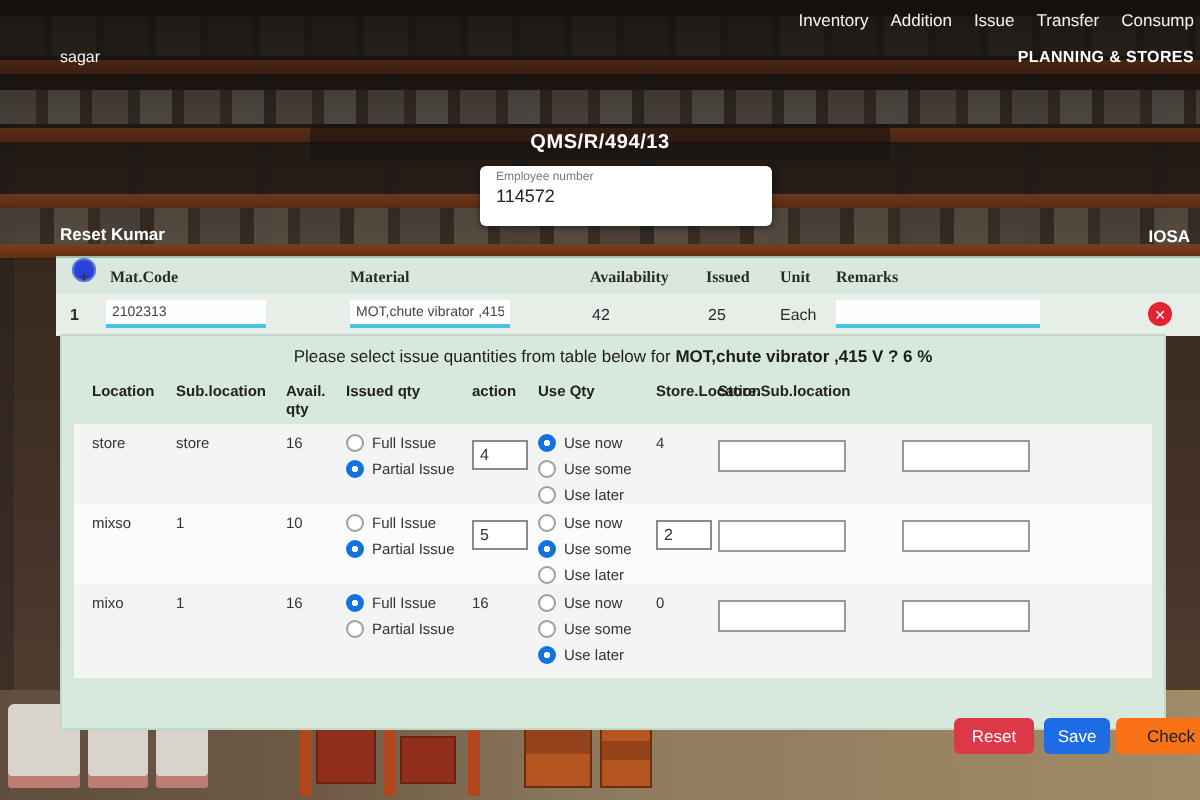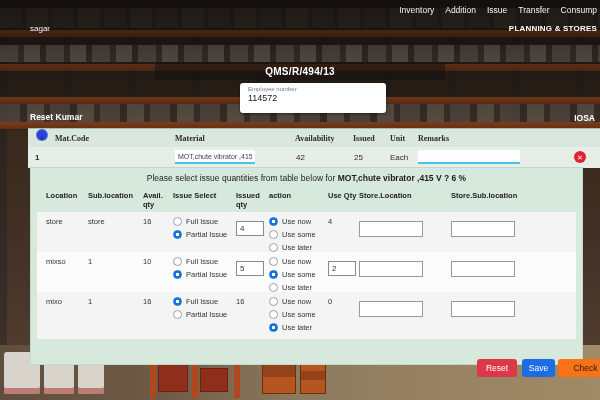--- a/index.html
+++ b/index.html
@@ -149,40 +149,40 @@
       <span class="iconbtn add"></span>
       <span style="left:27px">Mat.Code</span>
       <span style="left:147px">Material</span>
       <span style="left:267px">Availability</span>
       <span style="left:325px">Issued</span>
       <span style="left:362px">Unit</span>
       <span style="left:390px">Remarks</span>
     </div>
     <div class="mrow">
       <span class="cellTxt" style="left:7px; font-weight:bold">1</span>
+      <input class="u" style="left: 25px; width: 80px;" value="2102313">
       <input class="u" style="left: 147px; width: 80px;" value="MOT,chute vibrator ,415 V">
       <span class="cellTxt" style="left:268px">42</span>
       <span class="cellTxt" style="left:326px">25</span>
       <span class="cellTxt" style="left:362px">Each</span>
       <input class="u" style="left: 390px; width: 102px;" value="">
       <span class="iconbtn del"></span>
     </div>
   </div>
 
   <div class="panel">
     <div class="instr">
       <span>Please select issue quantities from table below for </span><b>MOT,chute vibrator ,415 V ? 6 %</b>
     </div>
 
     <div class="itable">
       <div class="igrid ihead">
         <div class="hc">Location</div>
         <div class="hc">Sub.location</div>
         <div class="hc">Avail. qty</div>
-        <div class="hc">Issue Select</div>
         <div class="hc">Issued qty</div>
         <div class="hc">action</div>
         <div class="hc">Use Qty</div>
         <div class="hc">Store.Location</div>
         <div class="hc">Store.Sub.location</div>
       </div>
 
       <div class="igrid irow r1">
         <div class="c">store</div>
         <div class="c">store</div>

